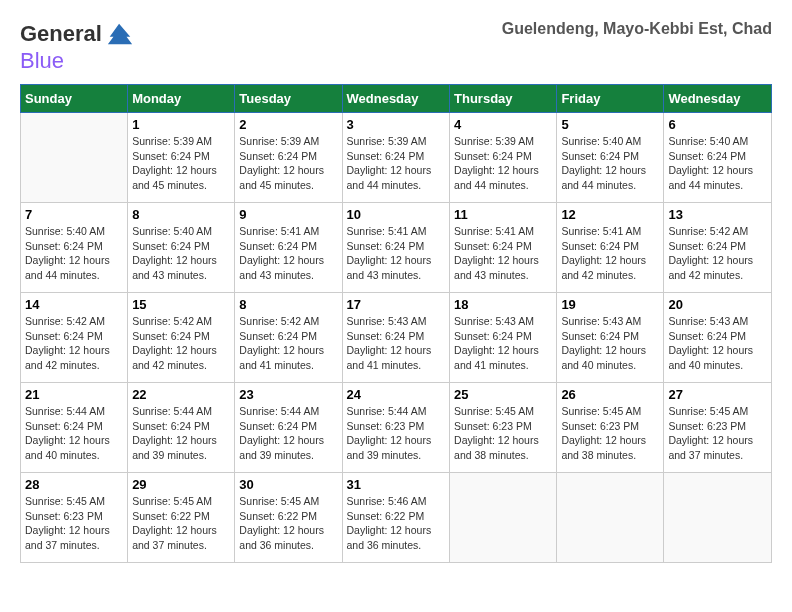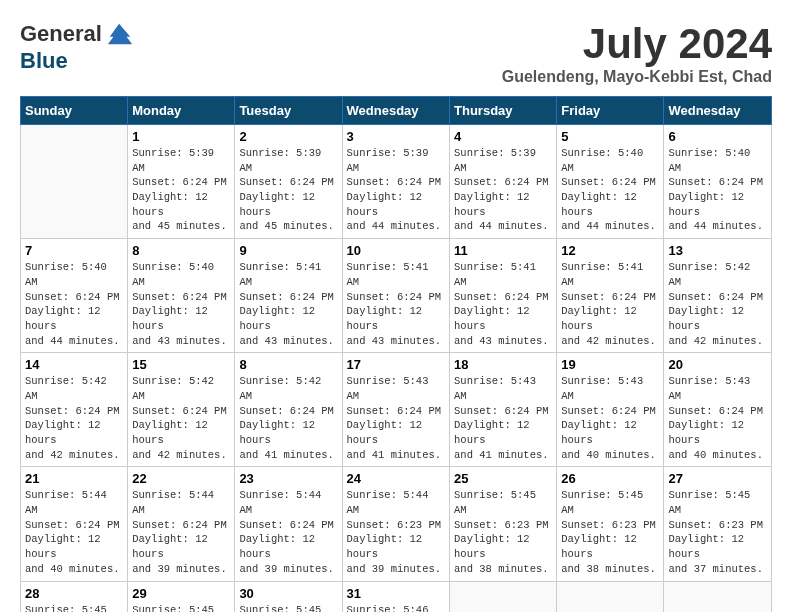--- a/index.html
+++ b/index.html
@@ -25,22 +25,22 @@
       display: flex;
       align-items: center;
     }
     .logo-general {
       font-size: 22px;
       font-weight: bold;
       color: #333;
     }
     .logo-blue {
       font-size: 22px;
-      font-weight: bold;
-      color: #0c4a6e;
+      font-weight: normal;
+      color: #8b5cf6;
     }
     .logo-icon {
       width: 28px;
       height: 28px;
       margin-left: 4px;
     }
     .title-area {
       text-align: right;
     }
     .month-title {
@@ -52,21 +52,21 @@
       font-size: 16px;
       color: #555;
       font-weight: bold;
     }
     .calendar {
       width: 100%;
       border-collapse: collapse;
       font-size: 11px;
     }
     .calendar th {
-      background-color: #0c4a6e;
+      background-color: #15803d;
       color: #fff;
       padding: 6px 4px;
       text-align: left;
       font-size: 13px;
       border: 1px solid #2a6db5;
     }
     .calendar td {
       border: 1px solid #ccc;
       vertical-align: top;
       padding: 4px;
@@ -80,41 +80,39 @@
     .day-number {
       font-weight: bold;
       font-size: 13px;
       margin-bottom: 2px;
       display: block;
     }
     .day-info {
       font-size: 10.5px;
       color: #333;
       line-height: 1.4;
-      font-family: Liberation Mono, monospace;
     }
     .week-row td {
       height: 90px;
     }
   </style>
 </head>
 <body>
 
 <div class="header-area">
   <div class="logo">
     <div class="logo-text">
       <span class="logo-general">General</span>
       <svg class="logo-icon" viewBox="0 0 30 30">
         <polygon points="14,4 26,18 22,18 28,26 2,26 8,18 4,18" fill="#2a6db5"></polygon>
       </svg>
     </div>
     <span class="logo-blue">Blue</span>
   </div>
   <div class="title-area">
-    <div class="month-title">July 2024</div>
     <div class="location-title">Guelendeng, Mayo-Kebbi Est, Chad</div>
   </div>
 </div>
 
 <table class="calendar">
   <thead>
     <tr>
     <th>Sunday</th>
         <th>Monday</th>
         <th>Tuesday</th>

